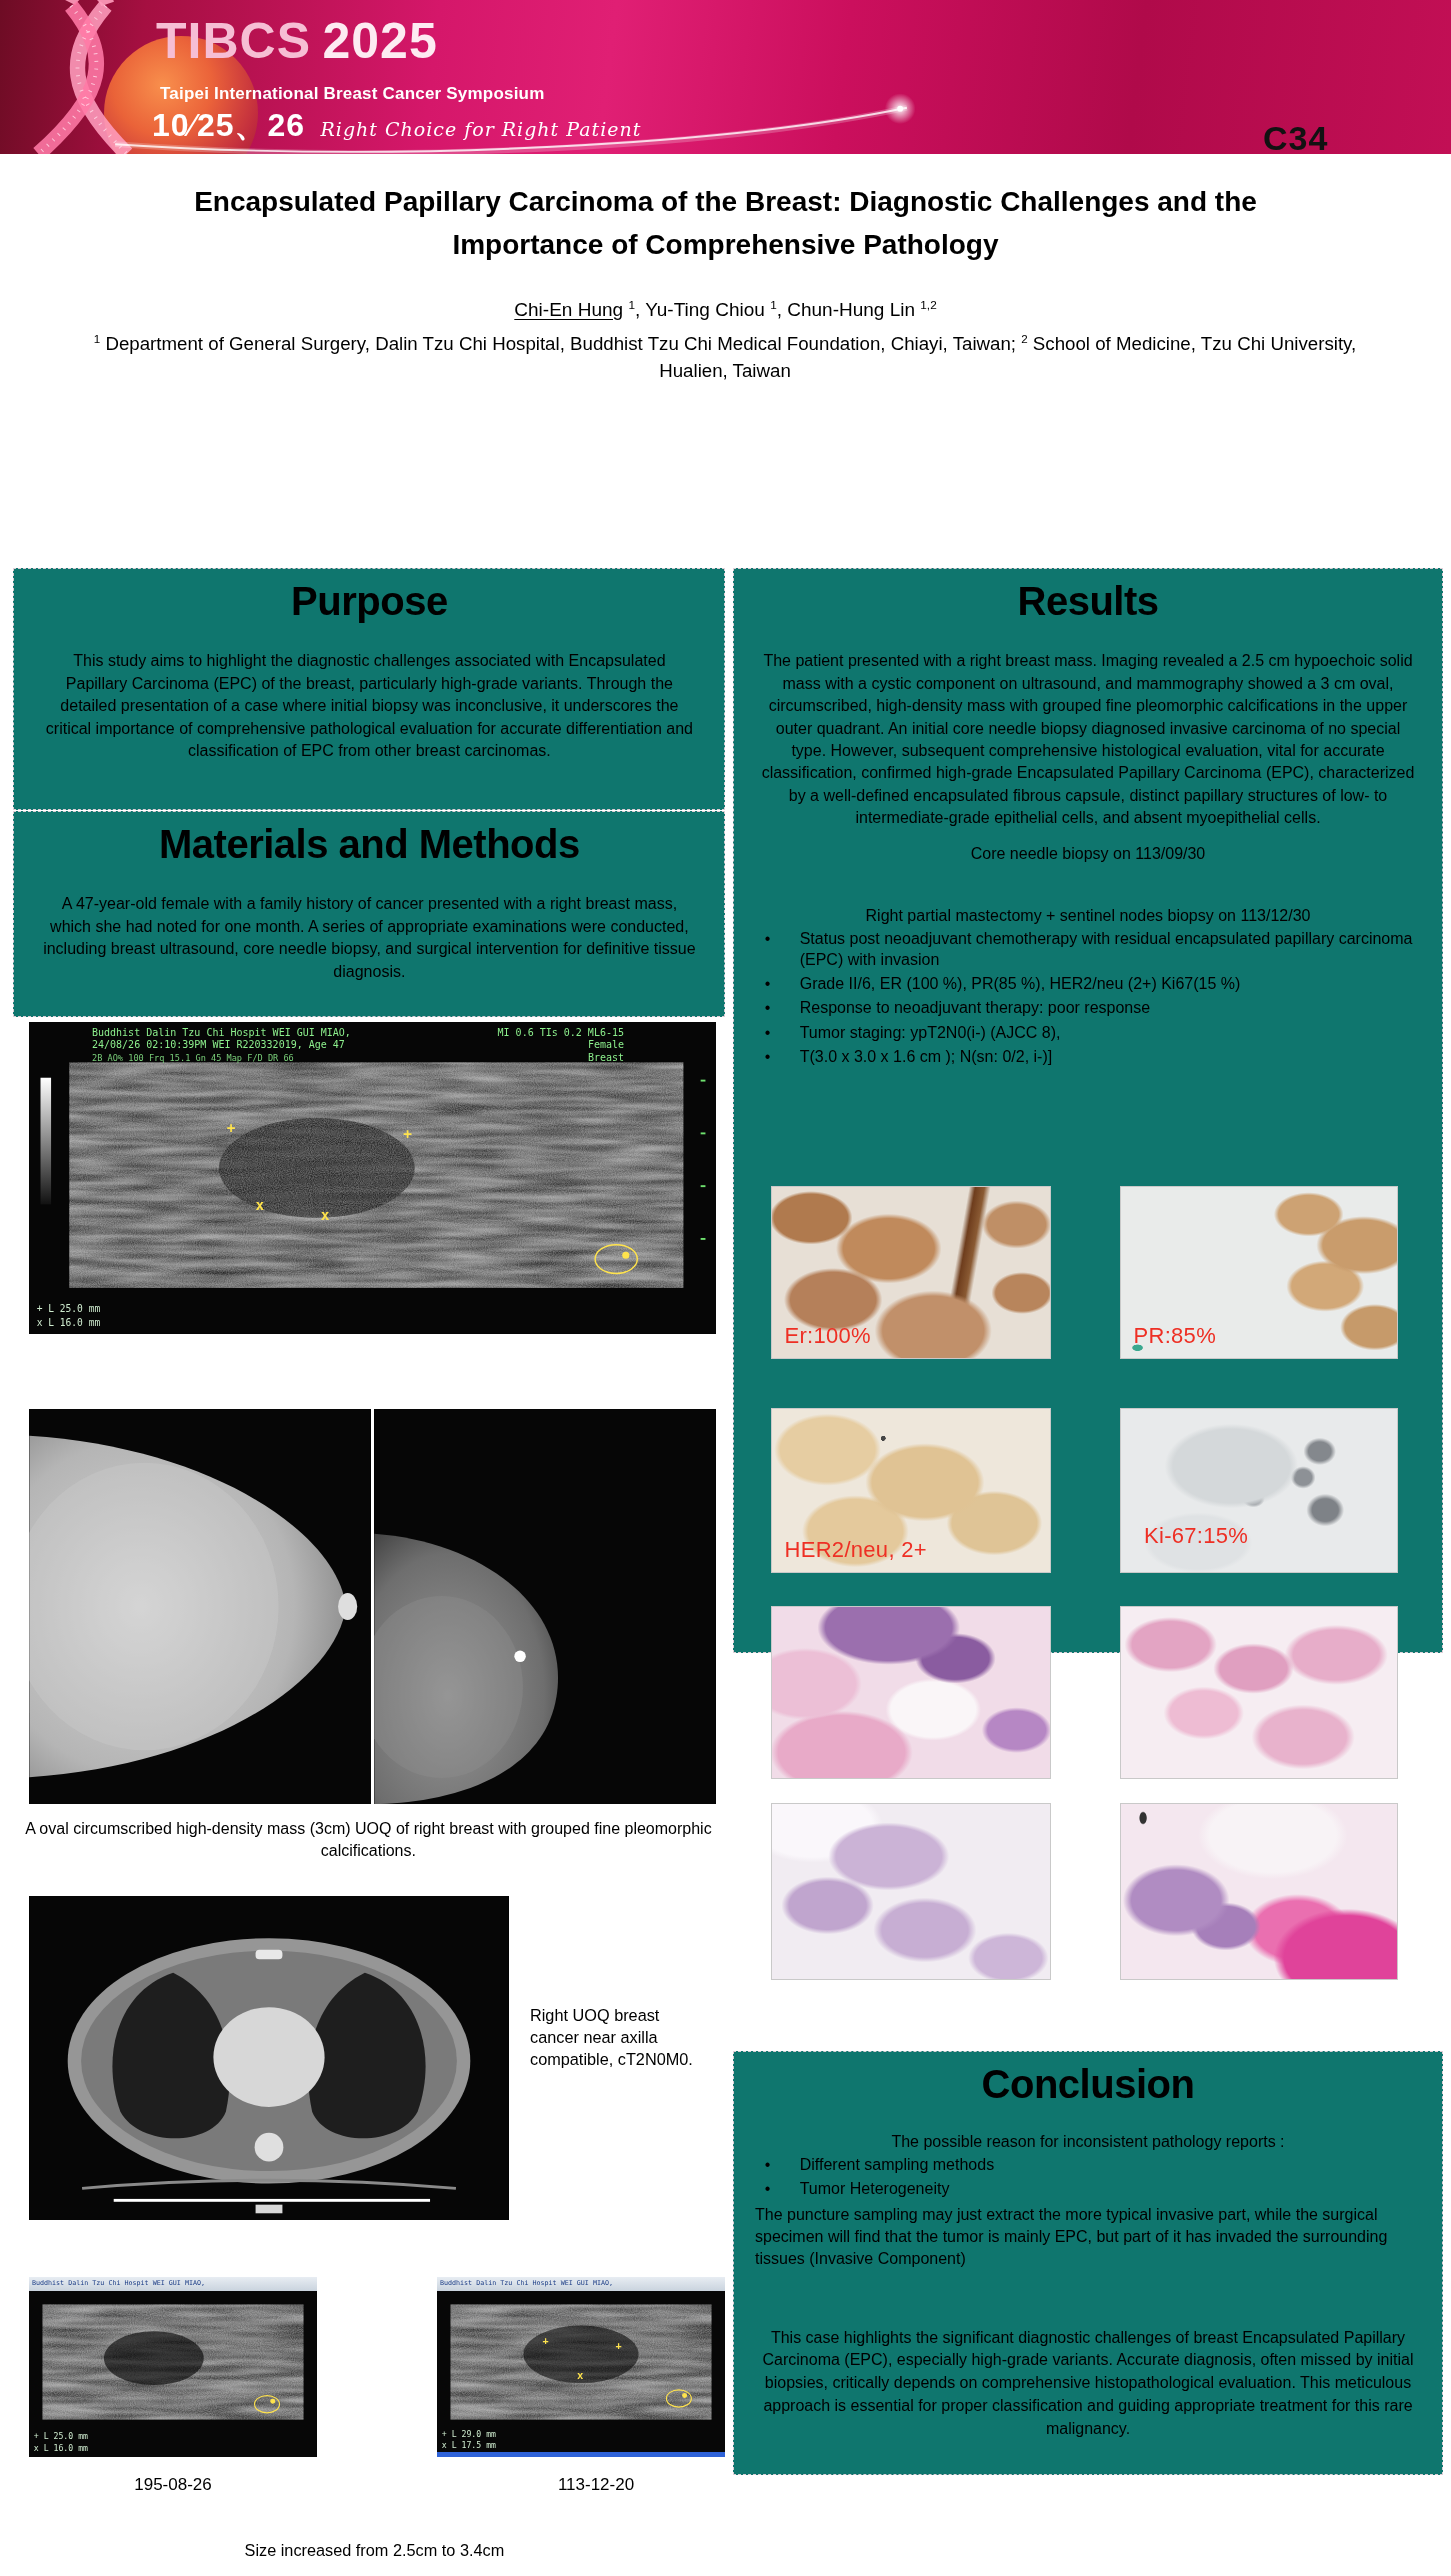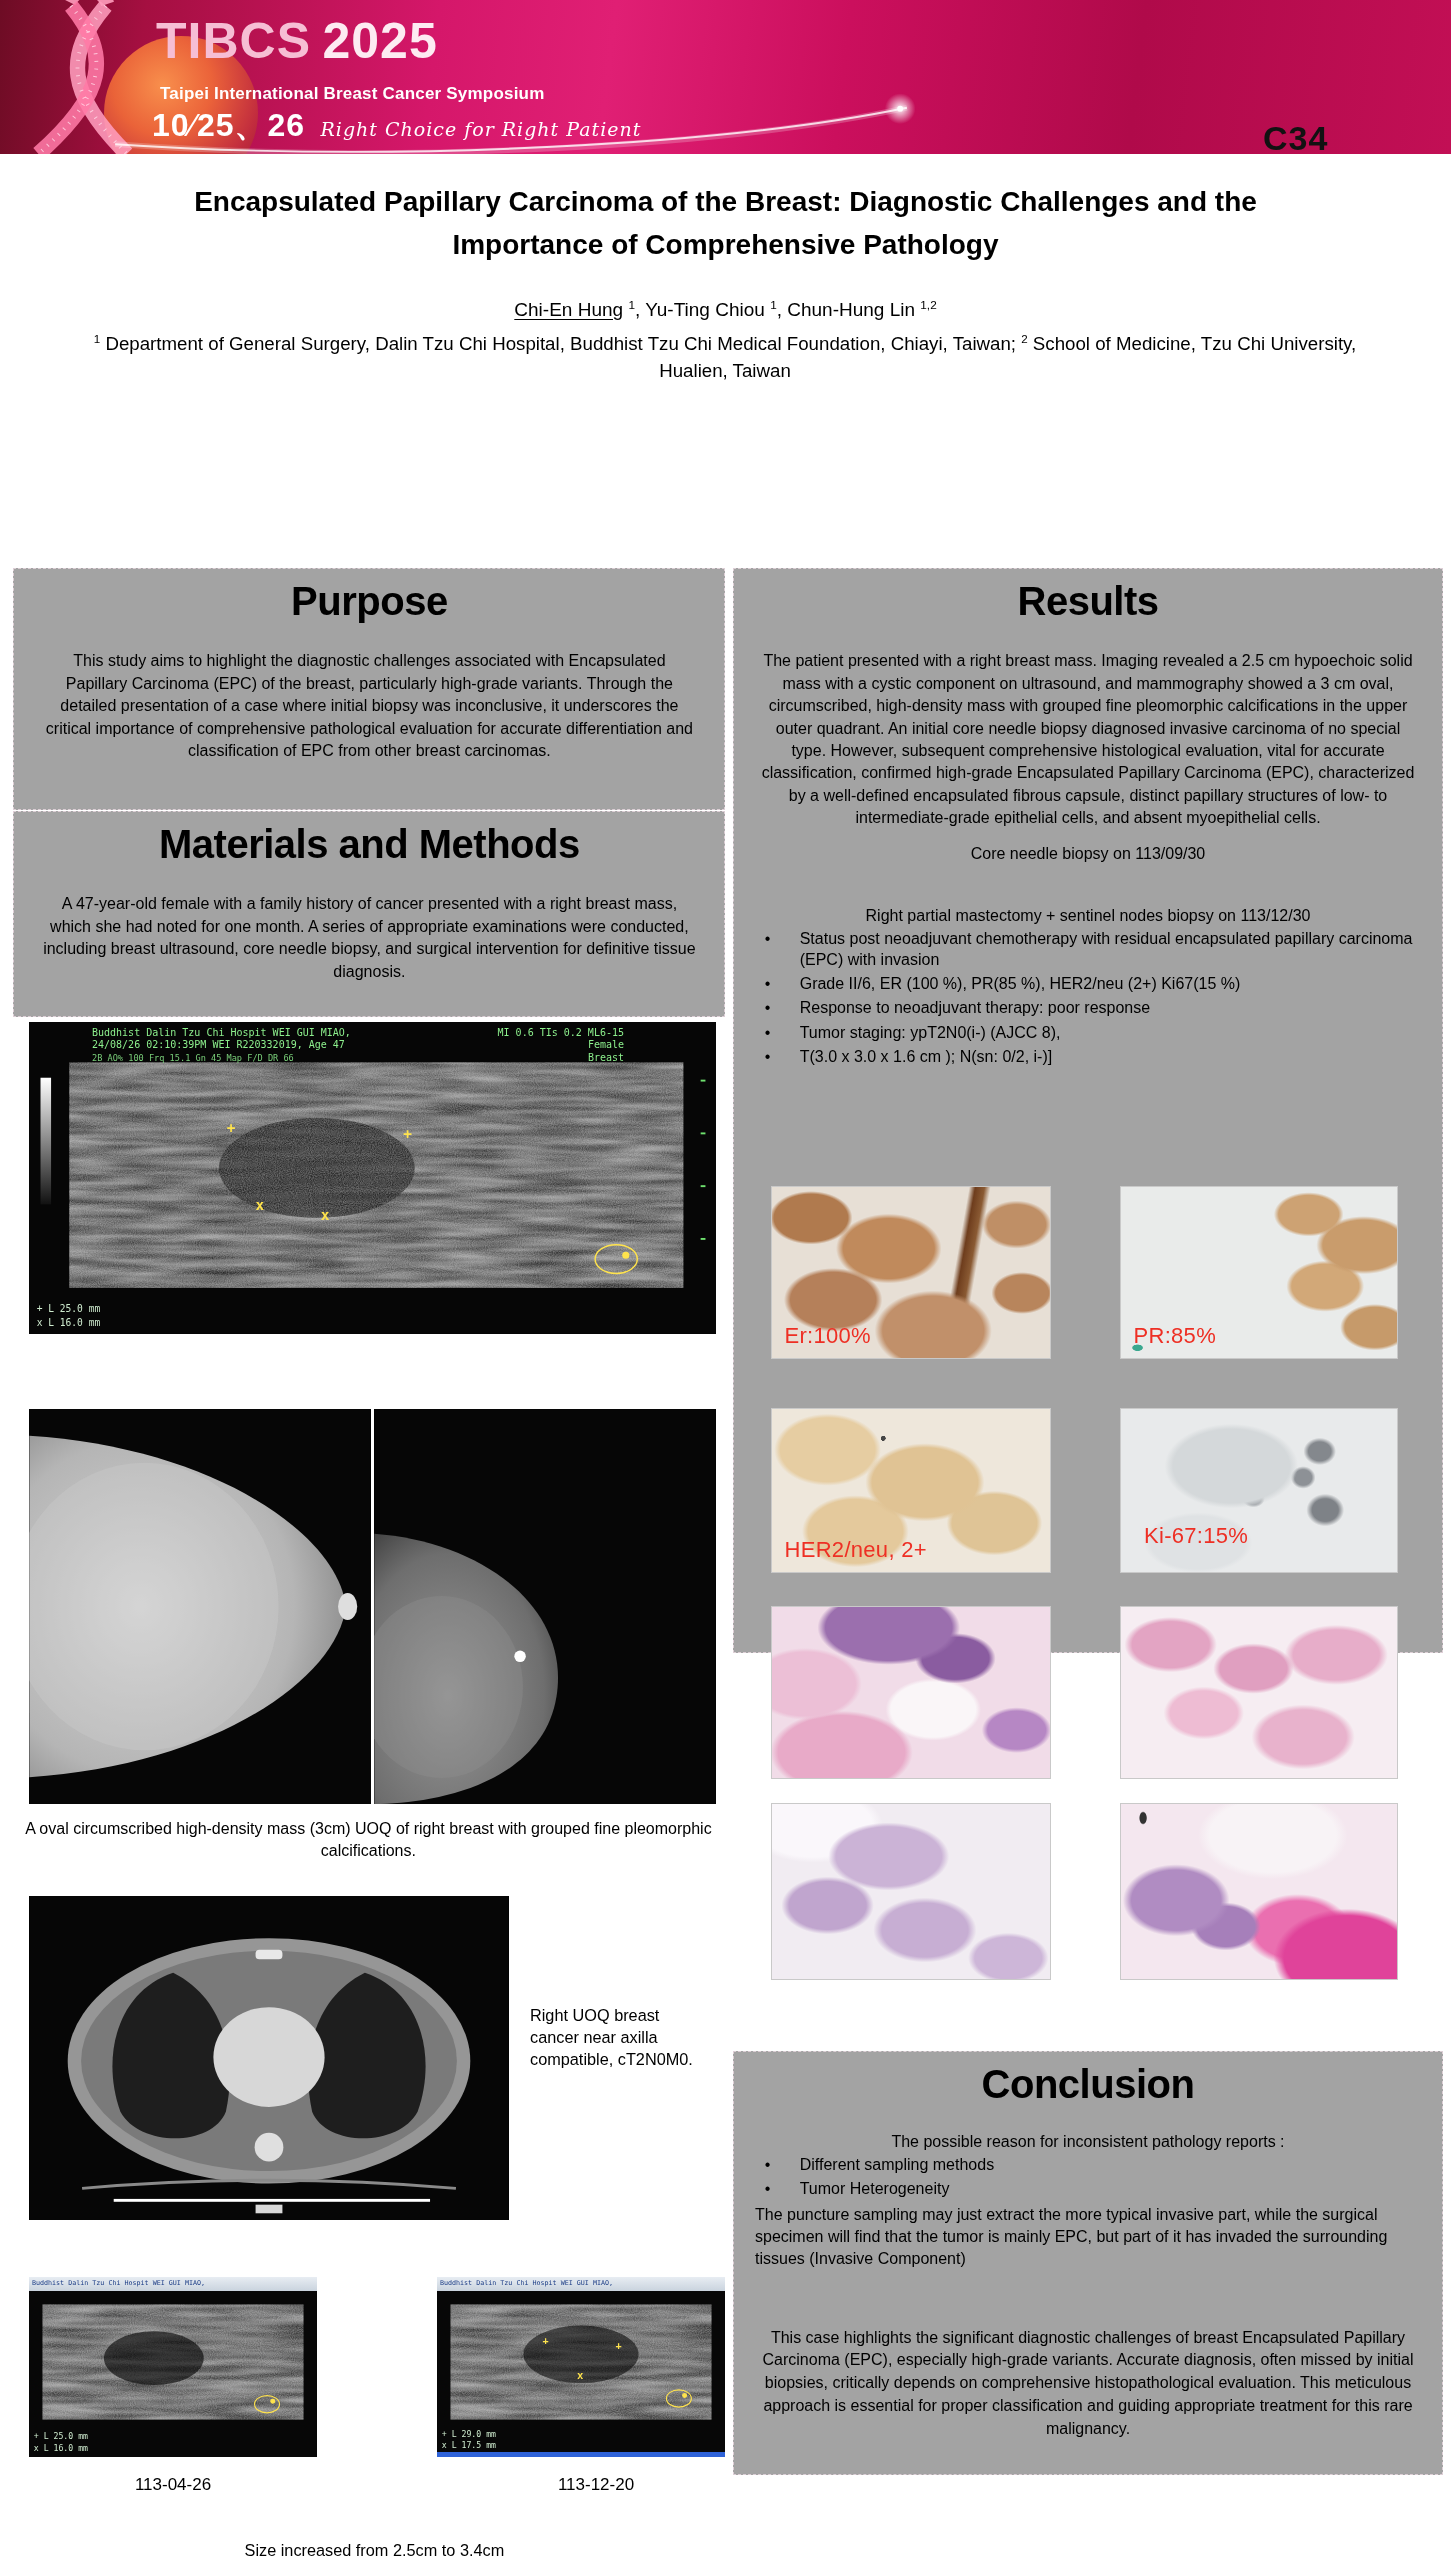--- a/index.html
+++ b/index.html
@@ -23,21 +23,21 @@
 
   
   .main-title{position:absolute;left:0;top:180px;width:1451px;text-align:center;
     font-size:28px;font-weight:bold;line-height:1.55;color:#000;}
   .authors{position:absolute;left:0;top:298px;width:1451px;text-align:center;font-size:19px;color:#000;}
   .affil{position:absolute;left:63px;top:330px;width:1324px;text-align:center;font-size:18.7px;line-height:1.45;color:#000;}
   sup{font-size:.62em;}
   .uline{text-decoration:underline;text-underline-offset:2.9px;}
 
   
-  .secbox{position:absolute;border:1.4px dashed #ddcfd6;background:#a3a3a3;}
+  .secbox{position:absolute;border:1.4px dashed #ddcfd6;background:#0f766e;}
   .sec-h{margin-top:9.6px;text-align:center;font-size:40px;font-weight:800;letter-spacing:-0.5px;color:#000;}
   .sec-body{margin:6px 27px 0 27px;text-align:center;font-size:16px;line-height:1.4;color:#000;}
   .sec-line{margin-top:15.4px;text-align:center;font-size:16px;color:#000;}
   .bullets{margin:1.9px 0 0 0;padding:0 19px 0 17.3px;}
   .b-row{display:flex;text-align:left;font-size:16px;line-height:1.33;margin:2.9px 0;color:#000;}
   .b-row::before{content:"\2022";flex:0 0 35px;padding-left:13.4px;}
   .b-text{flex:1;}
   .concl-par{margin:3.8px 21px 0 21px;text-align:left;font-size:16px;line-height:1.4;color:#000;}
   .concl-sum{margin:56px 19px 0 19px;text-align:center;font-size:16px;line-height:1.42;color:#000;}
 
@@ -295,21 +295,21 @@
         </g>
       <g stroke="#ffe34d" fill="none" stroke-width="1.2">
           <ellipse cx="252" cy="112" rx="13" ry="9"></ellipse>
           <circle cx="258" cy="109" r="2" fill="#ffe34d"></circle>
         </g>
     </svg>
     <div class="meas" style="left:4.8px;bottom:17.3px;font-size:8.2px">+ L 29.0 mm</div>
     <div class="meas" style="left:4.8px;bottom:6.7px;font-size:8.2px">x L 17.5 mm</div>
     <div class="blue-strip"></div>
   </div>
-  <div class="caption" style="left:29px;top:2474px;width:288px;font-size:17px">113-04-26</div>
+  <div class="caption" style="left:29px;top:2474px;width:288px;font-size:17px">195-08-26</div>
   <div class="caption" style="left:452px;top:2474px;width:288px;font-size:17px">113-12-20</div>
   <div class="caption" style="left:13.4px;top:2539px;width:722px;font-size:16.3px">Size increased from 2.5cm to 3.4cm</div>
 
   <section class="secbox" style="left:733px;top:568px;width:708px;height:1083px;">
     <h1 class="sec-h">Results</h1>
     <p class="sec-body">The patient presented with a right breast mass. Imaging revealed a 2.5 cm hypoechoic solid mass with a cystic component on ultrasound, and mammography showed a 3 cm oval, circumscribed, high-density mass with grouped fine pleomorphic calcifications in the upper outer quadrant. An initial core needle biopsy diagnosed invasive carcinoma of no special type. However, subsequent comprehensive histological evaluation, vital for accurate classification, confirmed high-grade Encapsulated Papillary Carcinoma (EPC), characterized by a well-defined encapsulated fibrous capsule, distinct papillary structures of low- to intermediate-grade epithelial cells, and absent myoepithelial cells.</p>
     <div class="sec-line">Core needle biopsy on 113/09/30</div>
     <div class="sec-line" style="margin-top:44px">Right partial mastectomy + sentinel nodes biopsy on 113/12/30</div>
     <div class="bullets">
       <div class="b-row">

